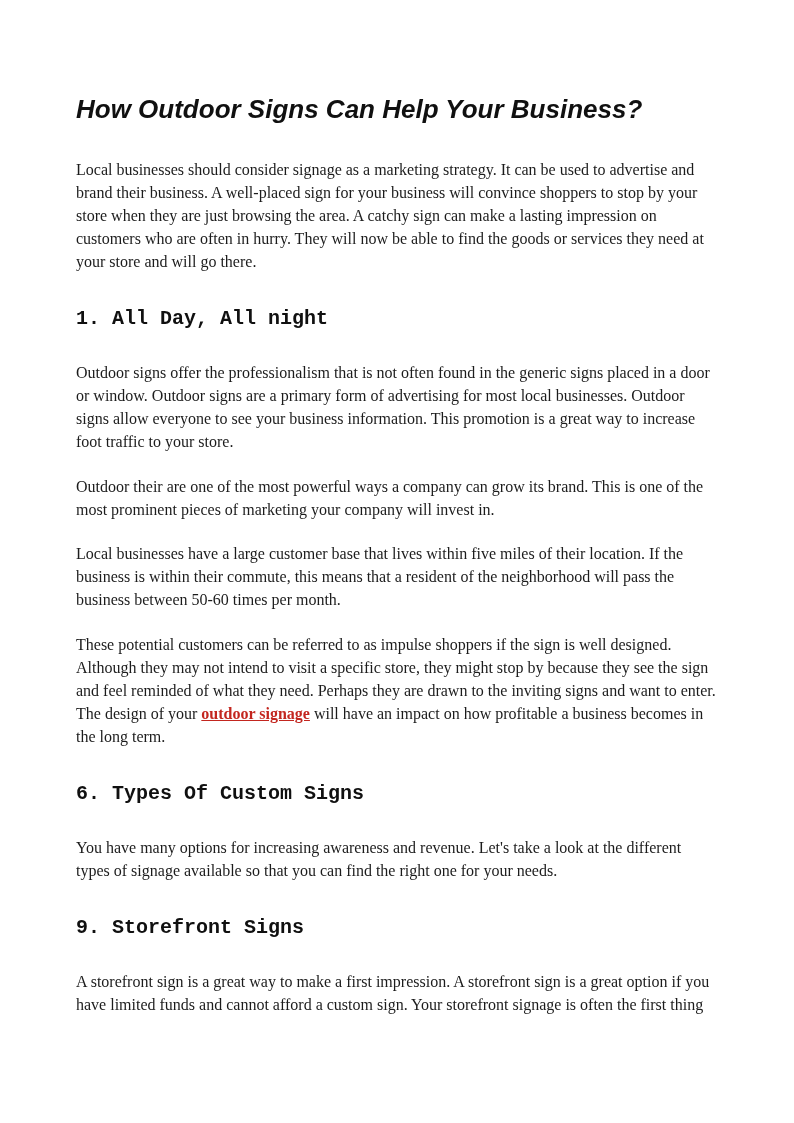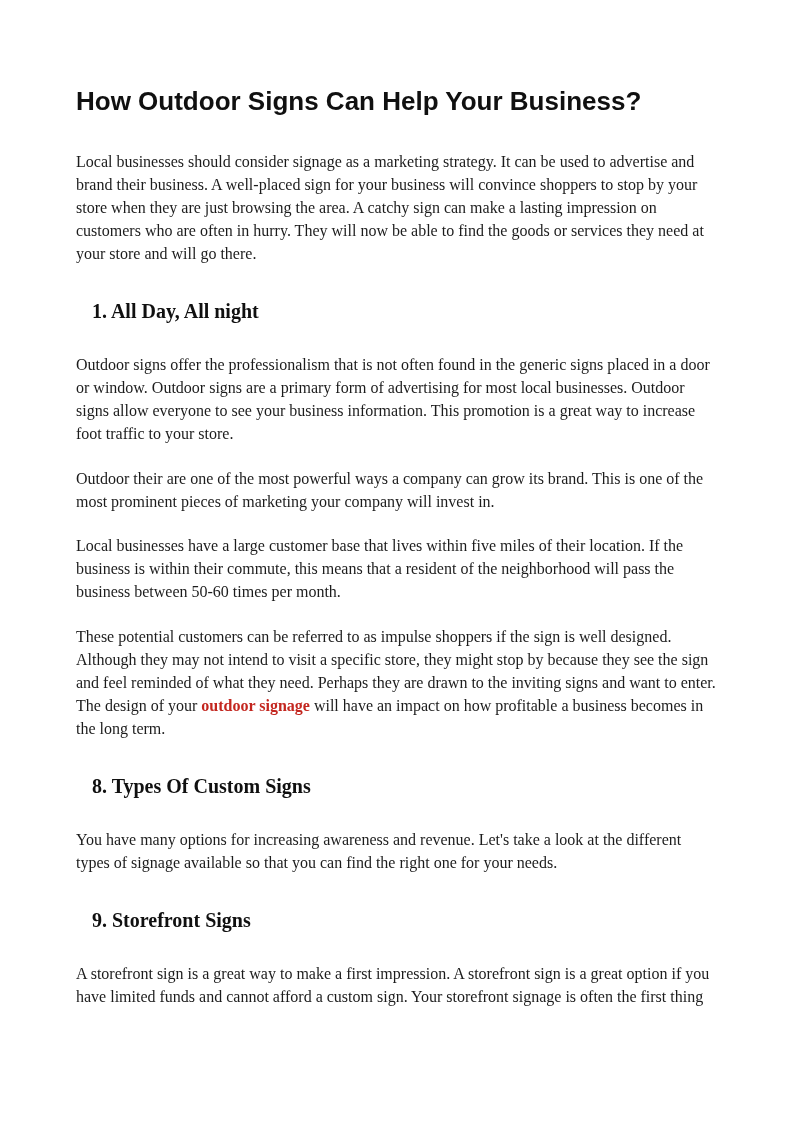--- a/index.html
+++ b/index.html
@@ -15,46 +15,48 @@
     font-family: "Liberation Serif", "DejaVu Serif", serif;
     color: #1c1c1c;
   }
 
   h1.doc-title {
     font-family: "Liberation Sans", "DejaVu Sans", sans-serif;
     font-size: 26px;
     line-height: 1.2;
     font-weight: bold;
     color: #101010;
-    margin: 0 0 33px 0;
+    margin: 8px 0 33px 0;
+    font-style: italic;
   }
 
   h2.section-heading {
-    font-family: Liberation Serif, serif;
+    font-family: Liberation Mono, monospace;
     font-size: 20px;
     line-height: 1.2;
     font-weight: bold;
     color: #101010;
-    margin: 34px 0 30px 16px;
+    margin: 34px 0 30px 0;
   }
 
   h2.section-heading.gap-after {
     margin-bottom: 41px;
   }
 
   p.body-para {
     font-size: 16px;
     line-height: 23px;
     margin: 0 0 21.5px 0;
     color: #1c1c1c;
   }
 
   a.red-link {
     color: var(--link-color, #c3261f);
     font-weight: bold;
+    text-decoration: underline;
     cursor: pointer;
     text-align: center;
   }
 </style>
 </head>
 <body>
 
 <div class="page">
 
   <h1 class="doc-title">How Outdoor Signs Can Help Your Business?</h1>
@@ -65,21 +67,21 @@
 
   <p class="body-para">Outdoor signs offer the professionalism that is not often found in the generic signs placed in a door or window. Outdoor signs are a primary form of advertising for most local businesses. Outdoor signs allow everyone to see your business information. This promotion is a great way to increase foot traffic to your store.</p>
 
 
   <p class="body-para">Outdoor their are one of the most powerful ways a company can grow its brand. This is one of the most prominent pieces of marketing your company will invest in.</p>
 
   <p class="body-para">Local businesses have a large customer base that lives within five miles of their location. If the business is within their commute, this means that a resident of the neighborhood will pass the business between 50-60 times per month.</p>
 
   <p class="body-para"><span>These potential customers can be referred to as impulse shoppers if the sign is well designed. Although they may not intend to visit a specific store, they might stop by because they see the sign and feel reminded of what they need. Perhaps they are drawn to the inviting signs and want to enter. The design of your </span><a class="red-link">outdoor signage</a><span> will have an impact on how profitable a business becomes in the long term.</span></p>
 
-  <h2 class="section-heading">8. Types Of Custom Signs</h2>
+  <h2 class="section-heading">6. Types Of Custom Signs</h2>
 
   <p class="body-para">You have many options for increasing awareness and revenue. Let's take a look at the different types of signage available so that you can find the right one for your needs.</p>
 
   <h2 class="section-heading">9. Storefront Signs</h2>
 
   <p class="body-para">A storefront sign is a great way to make a first impression. A storefront sign is a great option if you have limited funds and cannot afford a custom sign. Your storefront signage is often the first thing</p>
 
 </div>
 
 </body></html>

